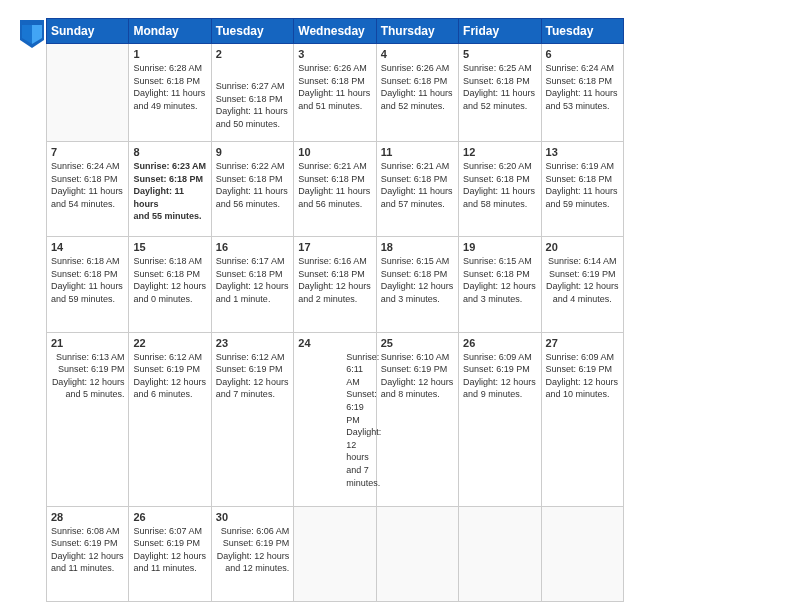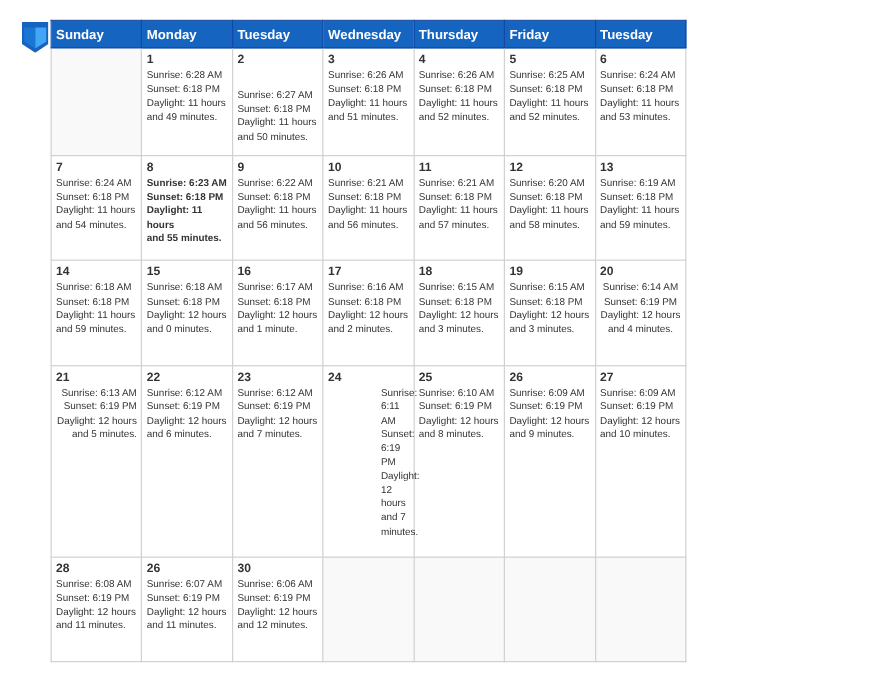--- a/index.html
+++ b/index.html
@@ -344,21 +344,21 @@
           </td>
           <td>
             <span class="day-num">26</span>
             <div class="day-info" style="white-space: pre-line;">Sunrise: 6:07 AM
 Sunset: 6:19 PM
 Daylight: 12 hours
 and 11 minutes.</div>
           </td>
           <td>
             <span class="day-num">30</span>
-            <div class="day-info" style="white-space: pre-line;">Sunrise: 6:06 AM
+            <div class="day-info" style="white-space: pre-line; text-align: right;">Sunrise: 6:06 AM
 Sunset: 6:19 PM
 Daylight: 12 hours
 and 12 minutes.</div>
           </td>
           <td class="empty-cell"></td>
           <td class="empty-cell"></td>
           <td class="empty-cell"></td>
           <td class="empty-cell"></td>
         </tr>
       </tbody>

